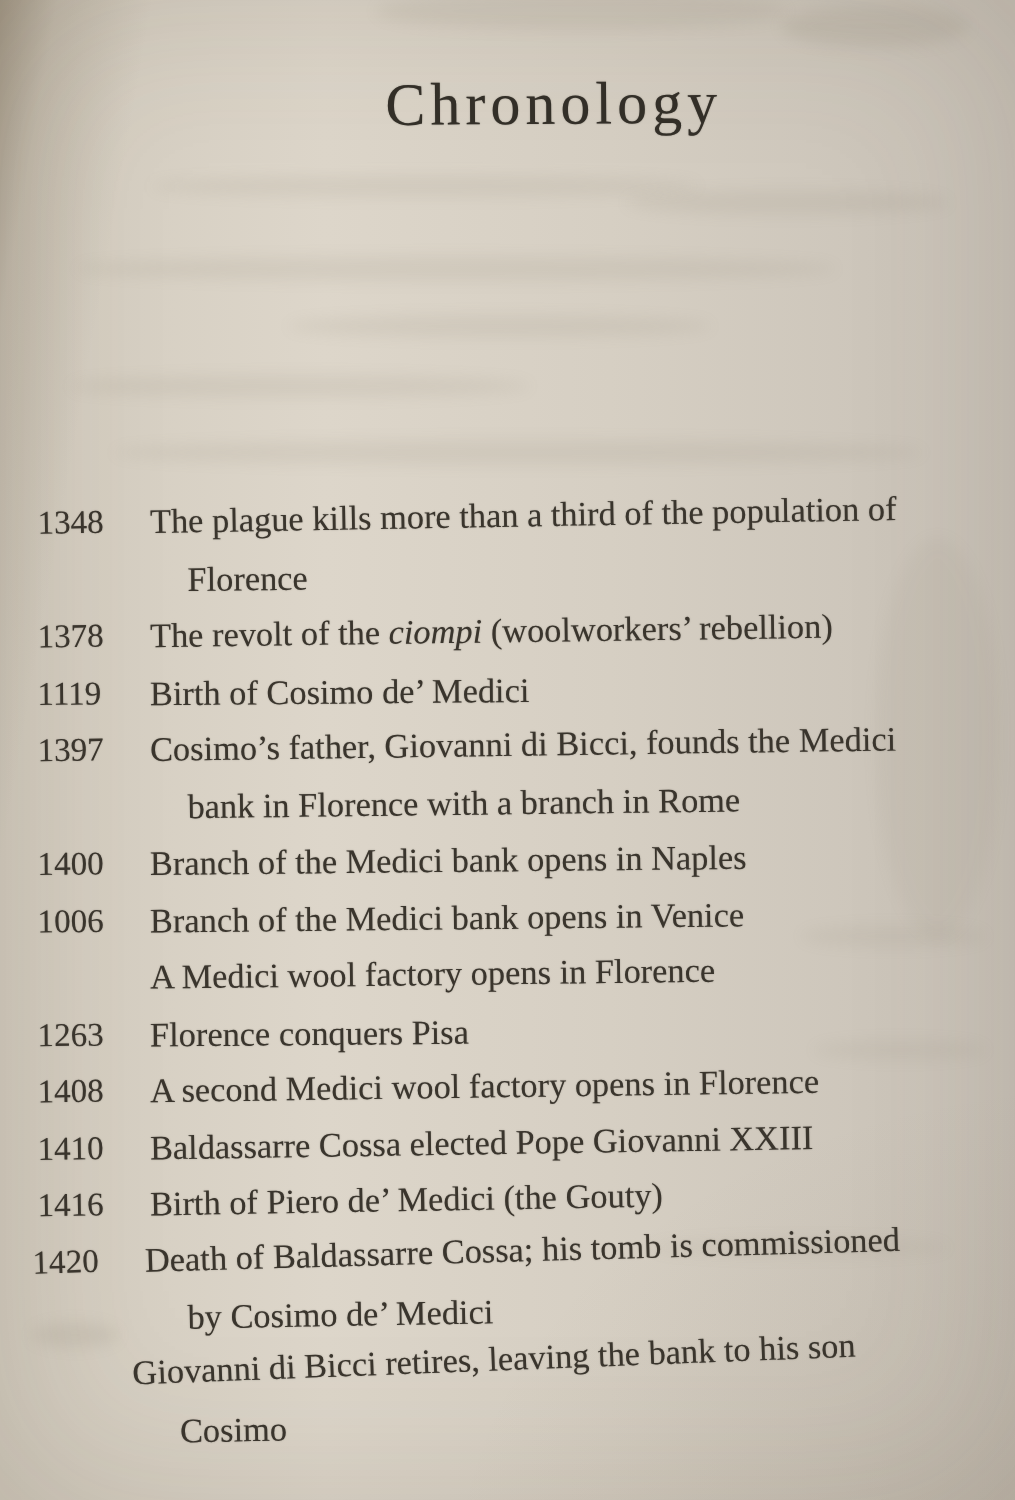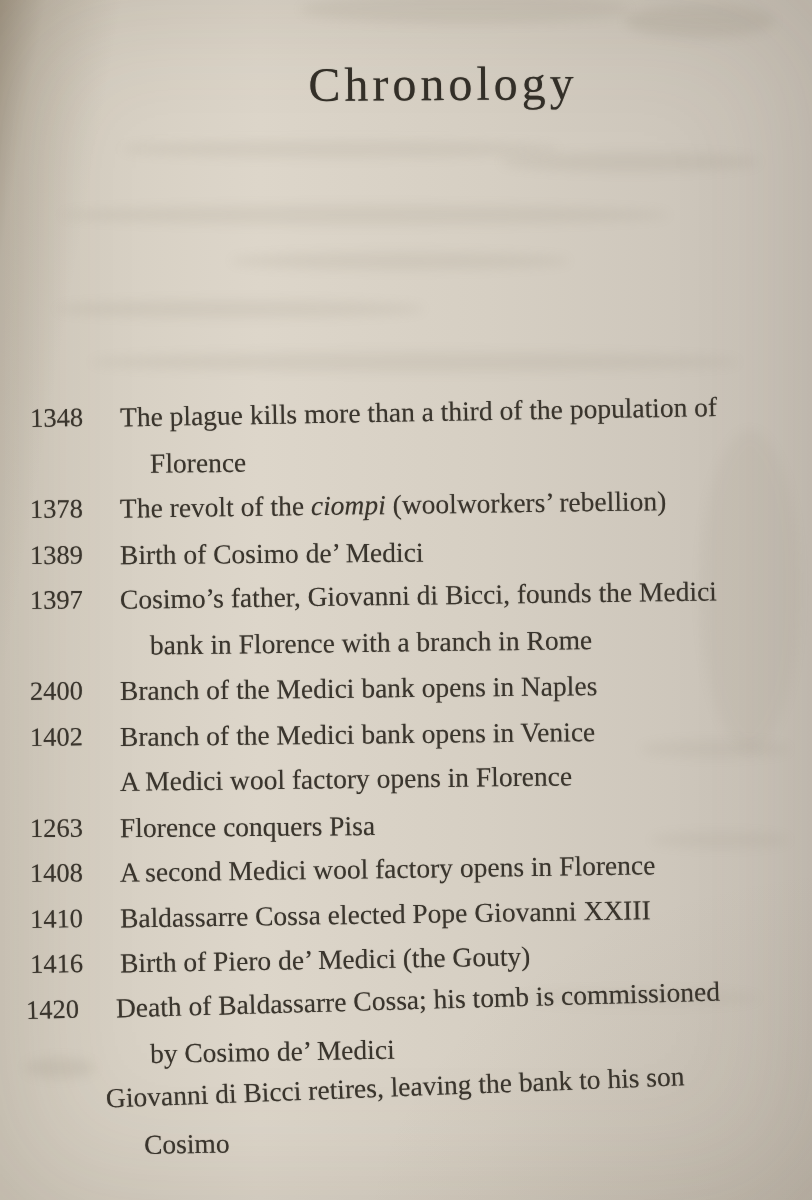--- a/index.html
+++ b/index.html
@@ -96,40 +96,40 @@
       <span class="year"></span>
       <span class="text">Florence</span>
     </div>
 
     <div class="line" style="--tilt:-0.8deg">
       <span class="year">1378</span>
       <span class="text"><span>The revolt of the </span><em>ciompi</em><span> (woolworkers’ rebellion)</span></span>
     </div>
 
     <div class="line" style="--tilt:-0.5deg">
-      <span class="year">1389</span>
+      <span class="year">1119</span>
       <span class="text">Birth of Cosimo de’ Medici</span>
     </div>
 
     <div class="line" style="--tilt:-0.8deg">
       <span class="year">1397</span>
       <span class="text">Cosimo’s father, Giovanni di Bicci, founds the Medici</span>
     </div>
     <div class="line cont" style="--tilt:-0.7deg">
       <span class="year"></span>
       <span class="text">bank in Florence with a branch in Rome</span>
     </div>
 
     <div class="line" style="--tilt:-0.6deg">
-      <span class="year">2400</span>
+      <span class="year">1400</span>
       <span class="text">Branch of the Medici bank opens in Naples</span>
     </div>
 
     <div class="line" style="--tilt:-0.6deg">
-      <span class="year">1402</span>
+      <span class="year">1006</span>
       <span class="text">Branch of the Medici bank opens in Venice</span>
     </div>
     <div class="line" style="--tilt:-0.7deg">
       <span class="year"></span>
       <span class="text">A Medici wool factory opens in Florence</span>
     </div>
 
     <div class="line" style="--tilt:-0.5deg">
       <span class="year">1263</span>
       <span class="text">Florence conquers Pisa</span>

